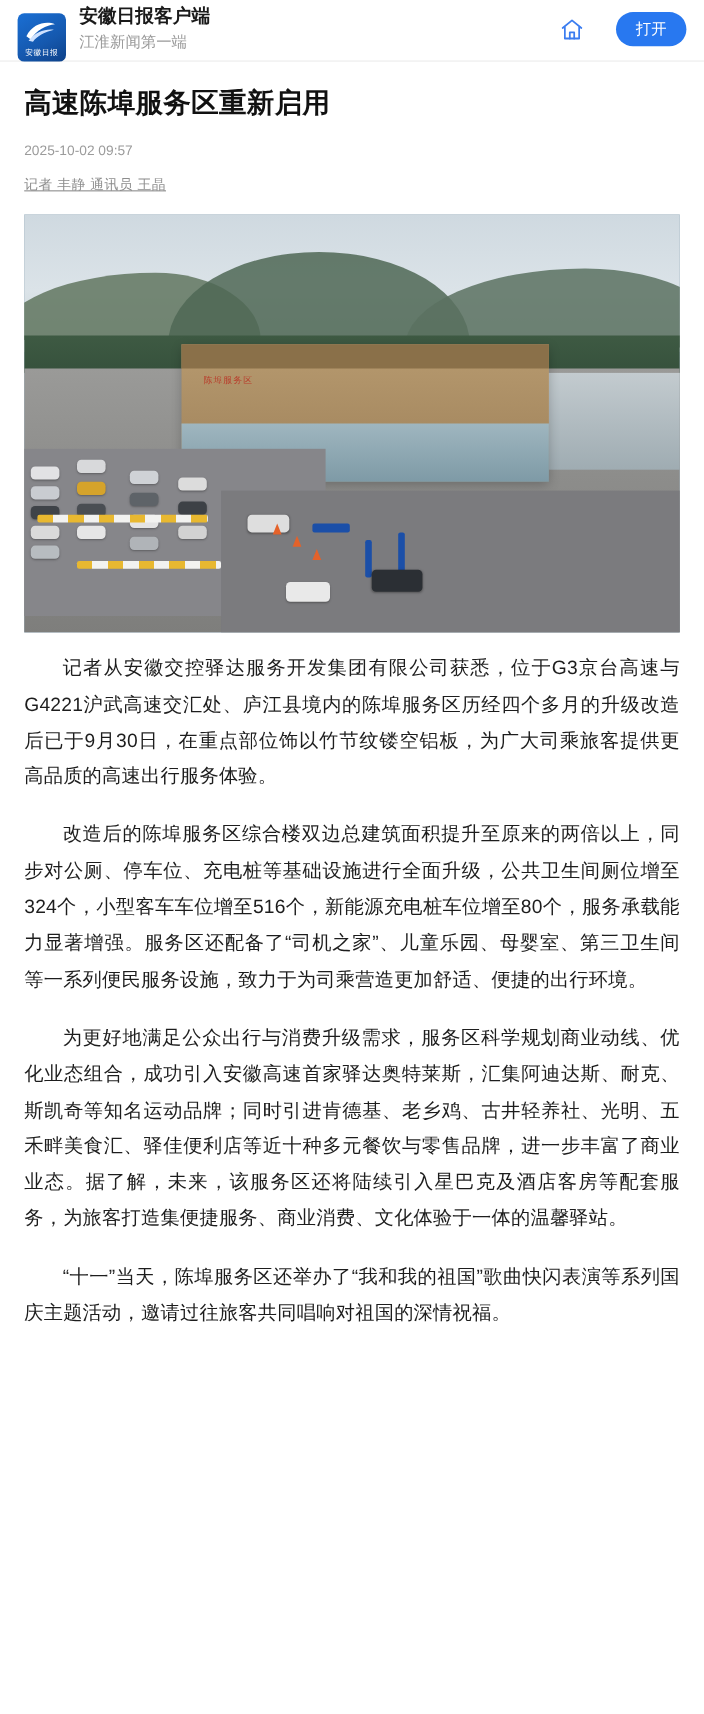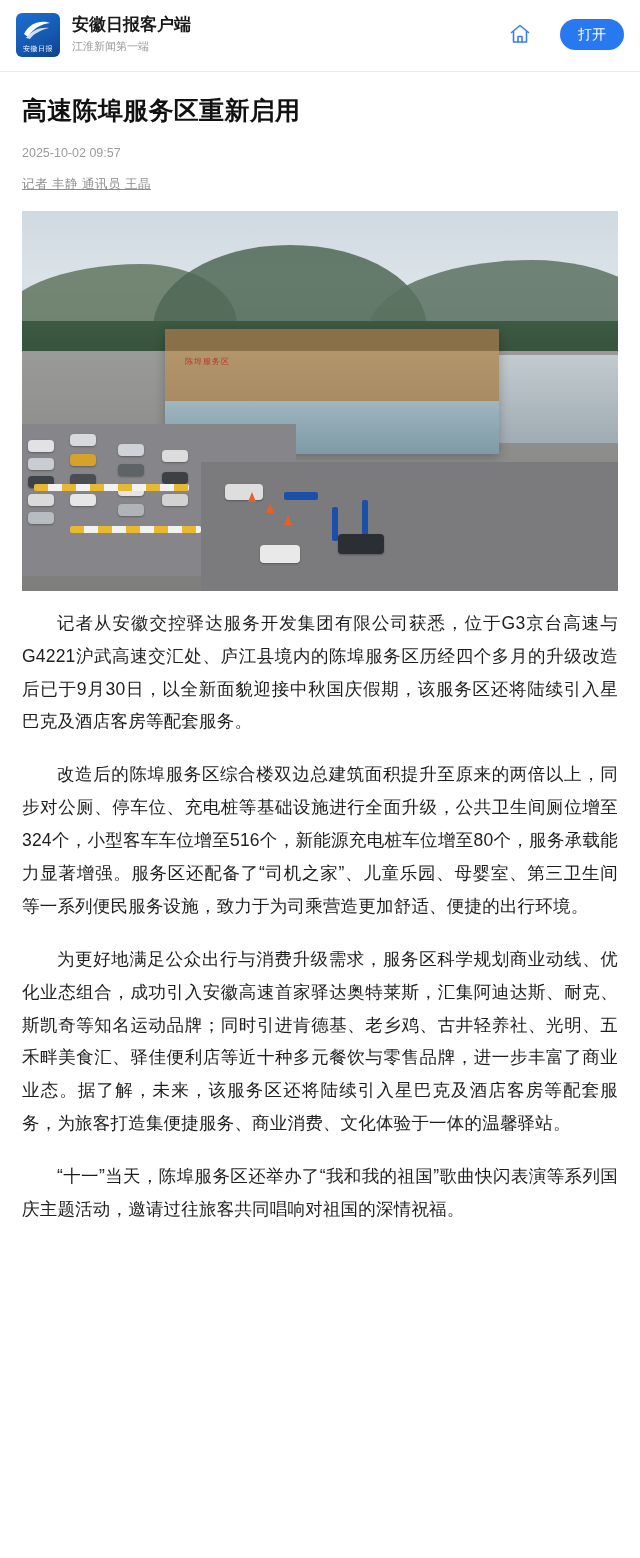--- a/index.html
+++ b/index.html
@@ -7,24 +7,23 @@
     margin: 0; padding: 0;
     width: 640px;
     background: #ffffff;
     font-family: "Liberation Sans", "DejaVu Sans", sans-serif;
   }
   body { width: 640px; min-height: 1558px; }
 
   
   .appbar {
     display: flex;
-    align-items: center;
     padding: 12px 16px 14px 16px;
     border-bottom: 1px solid #ececec;
-    height: 72px;
+    height: 56px;
   }
   .logo {
     width: 44px; height: 44px;
     border-radius: 6px;
     background: linear-gradient(150deg, #1a6fd4 0%, #1558ae 60%, #0d4189 100%);
     position: relative;
     flex: 0 0 auto;
     overflow: hidden;
   }
   .logo .swoosh {
@@ -49,21 +48,21 @@
     flex: 1 1 auto;
     min-width: 0;
   }
   .brand-title {
     font-size: 17px;
     font-weight: bold;
     color: #1a1a1a;
     line-height: 1.35;
   }
   .brand-sub {
-    font-size: 11px;
+    font-size: 14px;
     color: #9a9a9a;
     line-height: 1.5;
     margin-top: 1px;
   }
   .appbar-actions {
     display: flex;
     align-items: center;
     gap: 27px;
     flex: 0 0 auto;
   }
@@ -292,18 +291,18 @@
 
     <div class="car" style="left:53%; top:85%; width:46px; height:20px; background:#2b2f34;"></div>
     <div class="car" style="left:40%; top:88%; width:40px; height:18px; background:#e9e9e9;"></div>
     <div class="car" style="left:34%; top:72%; width:38px; height:16px; background:#dedede;"></div>
 
     <div class="cone" style="left:38%; top:74%;"></div>
     <div class="cone" style="left:41%; top:77%;"></div>
     <div class="cone" style="left:44%; top:80%;"></div>
   </div>
 
-  <p class="para">记者从安徽交控驿达服务开发集团有限公司获悉，位于G3京台高速与G4221沪武高速交汇处、庐江县境内的陈埠服务区历经四个多月的升级改造后已于9月30日，以全新面貌迎接中秋国庆假期，该服务区还将陆续引入星巴克及酒店客房等配套服务。</p>
+  <p class="para">记者从安徽交控驿达服务开发集团有限公司获悉，位于G3京台高速与G4221沪武高速交汇处、庐江县境内的陈埠服务区历经四个多月的升级改造后已于9月30日，在重点部位饰以竹节纹镂空铝板，为广大司乘旅客提供更高品质的高速出行服务体验。</p>
   <p class="para">改造后的陈埠服务区综合楼双边总建筑面积提升至原来的两倍以上，同步对公厕、停车位、充电桩等基础设施进行全面升级，公共卫生间厕位增至324个，小型客车车位增至516个，新能源充电桩车位增至80个，服务承载能力显著增强。服务区还配备了“司机之家”、儿童乐园、母婴室、第三卫生间等一系列便民服务设施，致力于为司乘营造更加舒适、便捷的出行环境。</p>
   <p class="para">为更好地满足公众出行与消费升级需求，服务区科学规划商业动线、优化业态组合，成功引入安徽高速首家驿达奥特莱斯，汇集阿迪达斯、耐克、斯凯奇等知名运动品牌；同时引进肯德基、老乡鸡、古井轻养社、光明、五禾畔美食汇、驿佳便利店等近十种多元餐饮与零售品牌，进一步丰富了商业业态。据了解，未来，该服务区还将陆续引入星巴克及酒店客房等配套服务，为旅客打造集便捷服务、商业消费、文化体验于一体的温馨驿站。</p>
   <p class="para">“十一”当天，陈埠服务区还举办了“我和我的祖国”歌曲快闪表演等系列国庆主题活动，邀请过往旅客共同唱响对祖国的深情祝福。</p>
 
 </div>
 
 </body></html>

